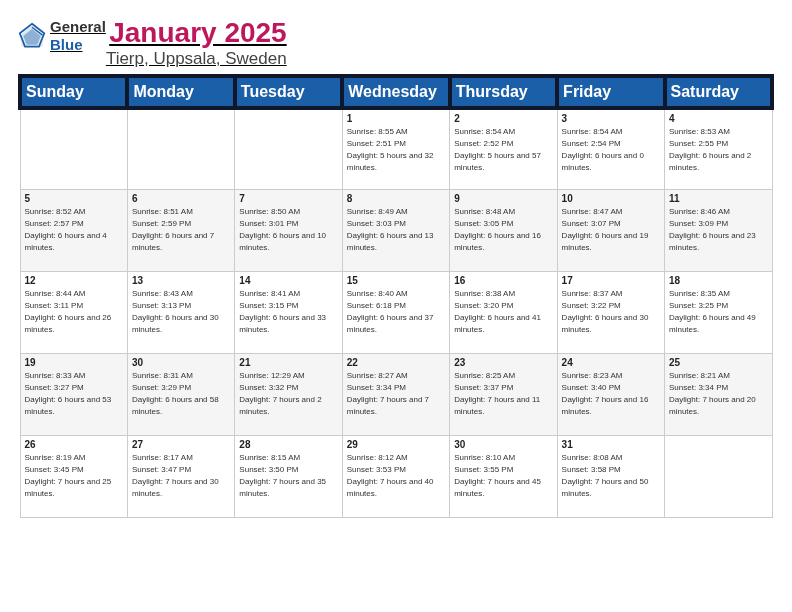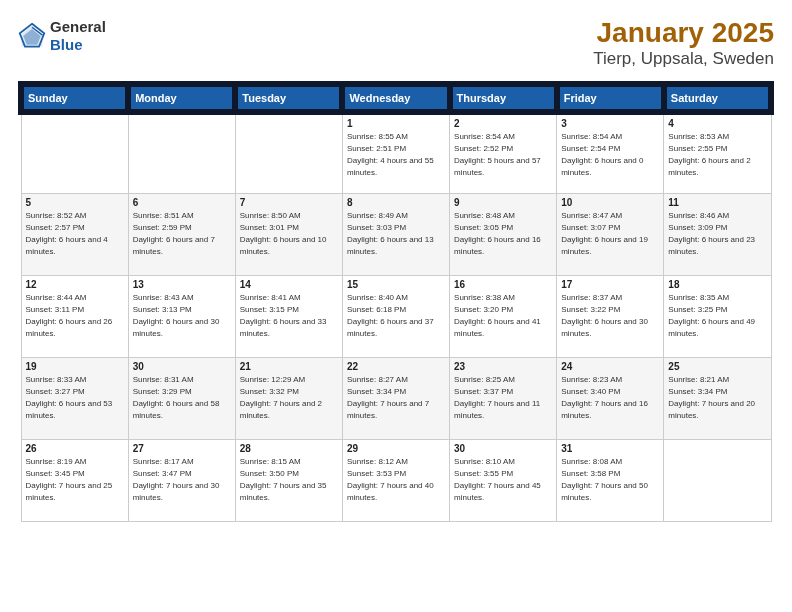--- a/index.html
+++ b/index.html
@@ -10,23 +10,24 @@
       background: #fff;
       overflow: hidden;
     }
     .page {
       width: 792px;
       height: 612px;
       padding: 18px 18px 10px 18px;
     }
     .header {
       display: flex;
-      justify-content: space-between;
+      justify-content: flex-start;
       align-items: flex-start;
-      margin-bottom: 12px;
+      margin-bottom: 5px;
+      text-decoration: underline;
     }
     .logo {
       display: flex;
       align-items: center;
       gap: 4px;
     }
     .logo-text {
       font-size: 15px;
       font-weight: bold;
       line-height: 1.2;
@@ -36,41 +37,41 @@
     .logo-icon {
       width: 28px;
       height: 28px;
     }
     .title-block {
       text-align: right;
     }
     .title-block h1 {
       font-size: 28px;
       font-weight: bold;
-      color: #a16207;
+      color: #be185d;
       line-height: 1.1;
     }
     .title-block h2 {
       font-size: 17px;
       font-weight: normal;
       color: #444;
     }
     .calendar {
       width: 100%;
       border-collapse: collapse;
       table-layout: fixed;
     }
     .calendar th {
       background: #1a5fa8;
       color: #fff;
-      font-size: 11px;
+      font-size: 16px;
       font-weight: bold;
       padding: 5px 4px;
       text-align: left;
-      border: 6px solid #0f172a;
+      border: 4px solid #0f172a;
     }
     .calendar td {
       vertical-align: top;
       border: 1px solid #ccc;
       padding: 3px 4px;
       font-size: 8.5px;
       color: #333;
       height: 82px;
       background: #fff;
     }
@@ -132,21 +133,21 @@
     <tbody id="calendar-body">
     <tr>
           <td class="empty-cell"></td>
           <td class="empty-cell"></td>
           <td class="empty-cell"></td>
           <td>
         <span class="day-num">1</span>
         <div class="day-info">
           <span>Sunrise: 8:55 AM</span><br>
           <span>Sunset: 2:51 PM</span><br>
-          <span>Daylight: 4 hours and 55 minutes.</span>
+          <span>Daylight: 5 hours and 32 minutes.</span>
         </div>
       </td>
           <td>
         <span class="day-num">2</span>
         <div class="day-info">
           <span>Sunrise: 8:54 AM</span><br>
           <span>Sunset: 2:52 PM</span><br>
           <span>Daylight: 5 hours and 57 minutes.</span>
         </div>
       </td>

